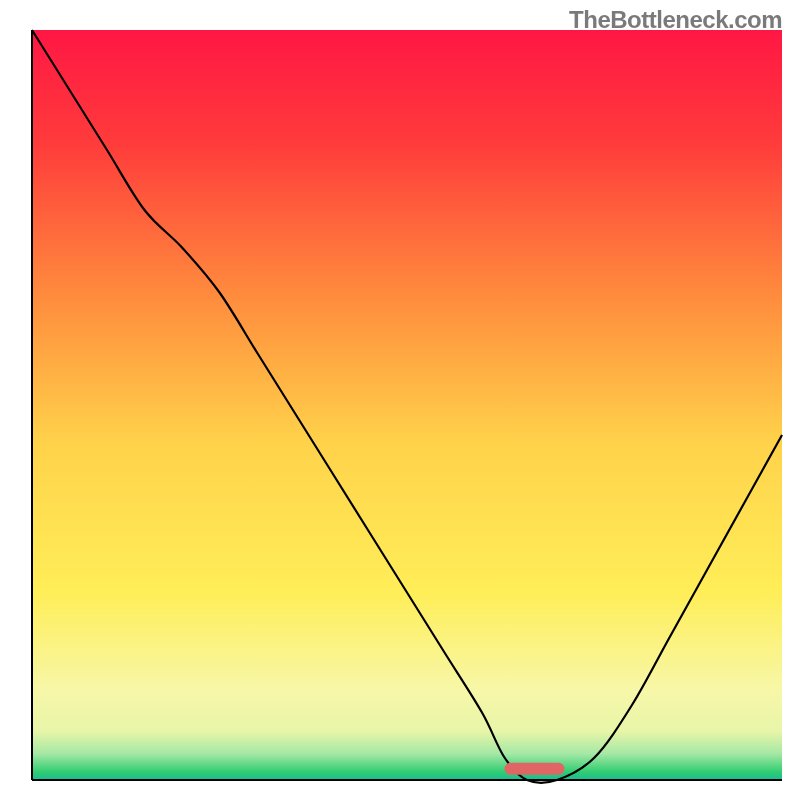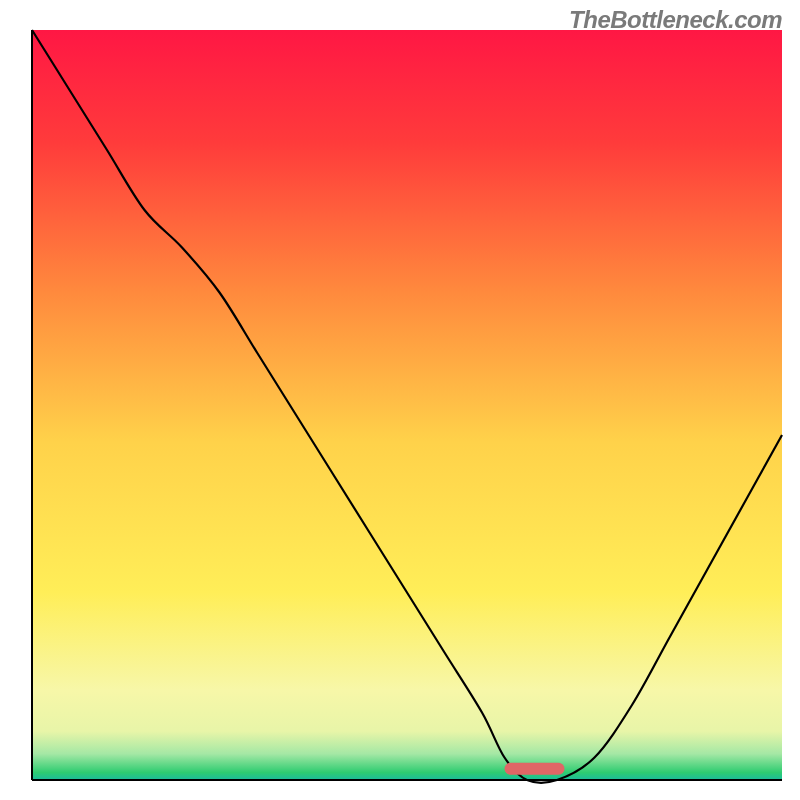--- a/index.html
+++ b/index.html
@@ -7,21 +7,20 @@
     padding: 0;
     width: 800px;
     height: 800px;
     background: #ffffff;
     overflow: hidden;
   }
   .chart-container {
     position: relative;
     width: 800px;
     height: 800px;
-    font-style: italic;
   }
   svg {
     display: block;
     position: absolute;
     top: 0;
     left: 0;
   }
   .watermark {
     position: absolute;
     top: 6px;

